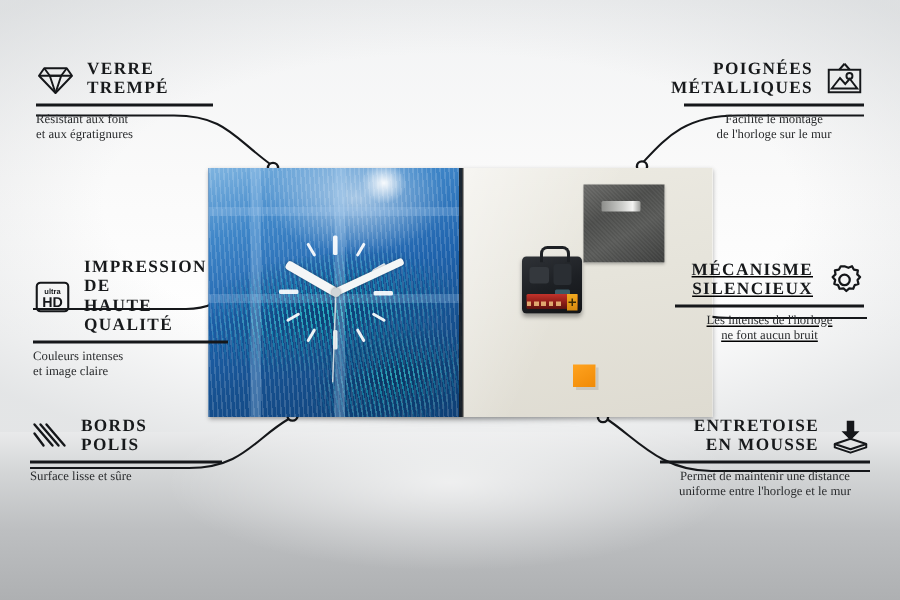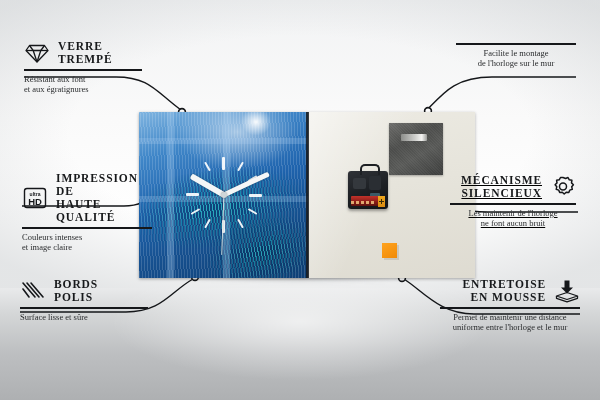--- a/index.html
+++ b/index.html
@@ -274,38 +274,50 @@
         </g>
       </svg>
       <div class="title">BORDS
 POLIS</div>
     </div>
     <div class="rule" style="width:128px"></div>
     <div class="sub">Surface lisse et sûre</div>
   </div>
 
   <div class="callout right" style="left:456px;top:40px;width:120px;">
+    <div class="head">
+      <div class="title">POIGNÉES
+MÉTALLIQUES</div>
+      <svg class="ico" viewBox="0 0 26 24">
+        <g fill="none" stroke="#15171a" stroke-width="1.3">
+          <path d="M13,1.5 L9.5,5.5 M13,1.5 L16.5,5.5"></path>
+          <rect x="2.5" y="5.5" width="21" height="15"></rect>
+          <path d="M4.5,18 L10,11 L13.5,15 L16.5,11.5 L21.5,18 Z"></path>
+          <circle cx="16.3" cy="9.6" r="2"></circle>
+        </g>
+      </svg>
+    </div>
     <div class="rule" style="width:120px"></div>
     <div class="sub">Facilite le montage
 de l'horloge sur le mur</div>
   </div>
 
   <div class="callout right" style="left:450px;top:174px;width:126px;text-decoration:underline;">
     <div class="head">
       <div class="title">MÉCANISME
 SILENCIEUX</div>
       <svg class="ico" viewBox="0 0 26 24">
         <g fill="none" stroke="#15171a" stroke-width="1.5" stroke-linejoin="round">
           <path d="M13,2.5 l2.6,1 2.4,-1 1.3,2.3 2.6,0.5 -0.4,2.6 1.9,1.8 -1.7,2 0.6,2.6 -2.5,0.8 -1,2.4 -2.6,-0.3 -2,1.8 -1.9,-1.8 -2.6,0.3 -1,-2.4 -2.5,-0.8 0.6,-2.6 -1.7,-2 1.9,-1.8 -0.4,-2.6 2.6,-0.5 1.3,-2.3 z"></path>
           <circle cx="13" cy="11.6" r="3.5"></circle>
         </g>
       </svg>
     </div>
     <div class="rule" style="width:126px"></div>
-    <div class="sub">Les maintenir de l'horloge
+    <div class="sub">Les intenses de l'horloge
 ne font aucun bruit</div>
   </div>
 
   <div class="callout right" style="left:440px;top:278px;width:140px;">
     <div class="head">
       <div class="title">ENTRETOISE
 EN MOUSSE</div>
       <svg class="ico" viewBox="0 0 26 24">
         <g fill="#15171a">
           <path d="M10.5,1.5 h5 v7 h3.5 L13,14.5 L7,8.5 h3.5 z"></path>

